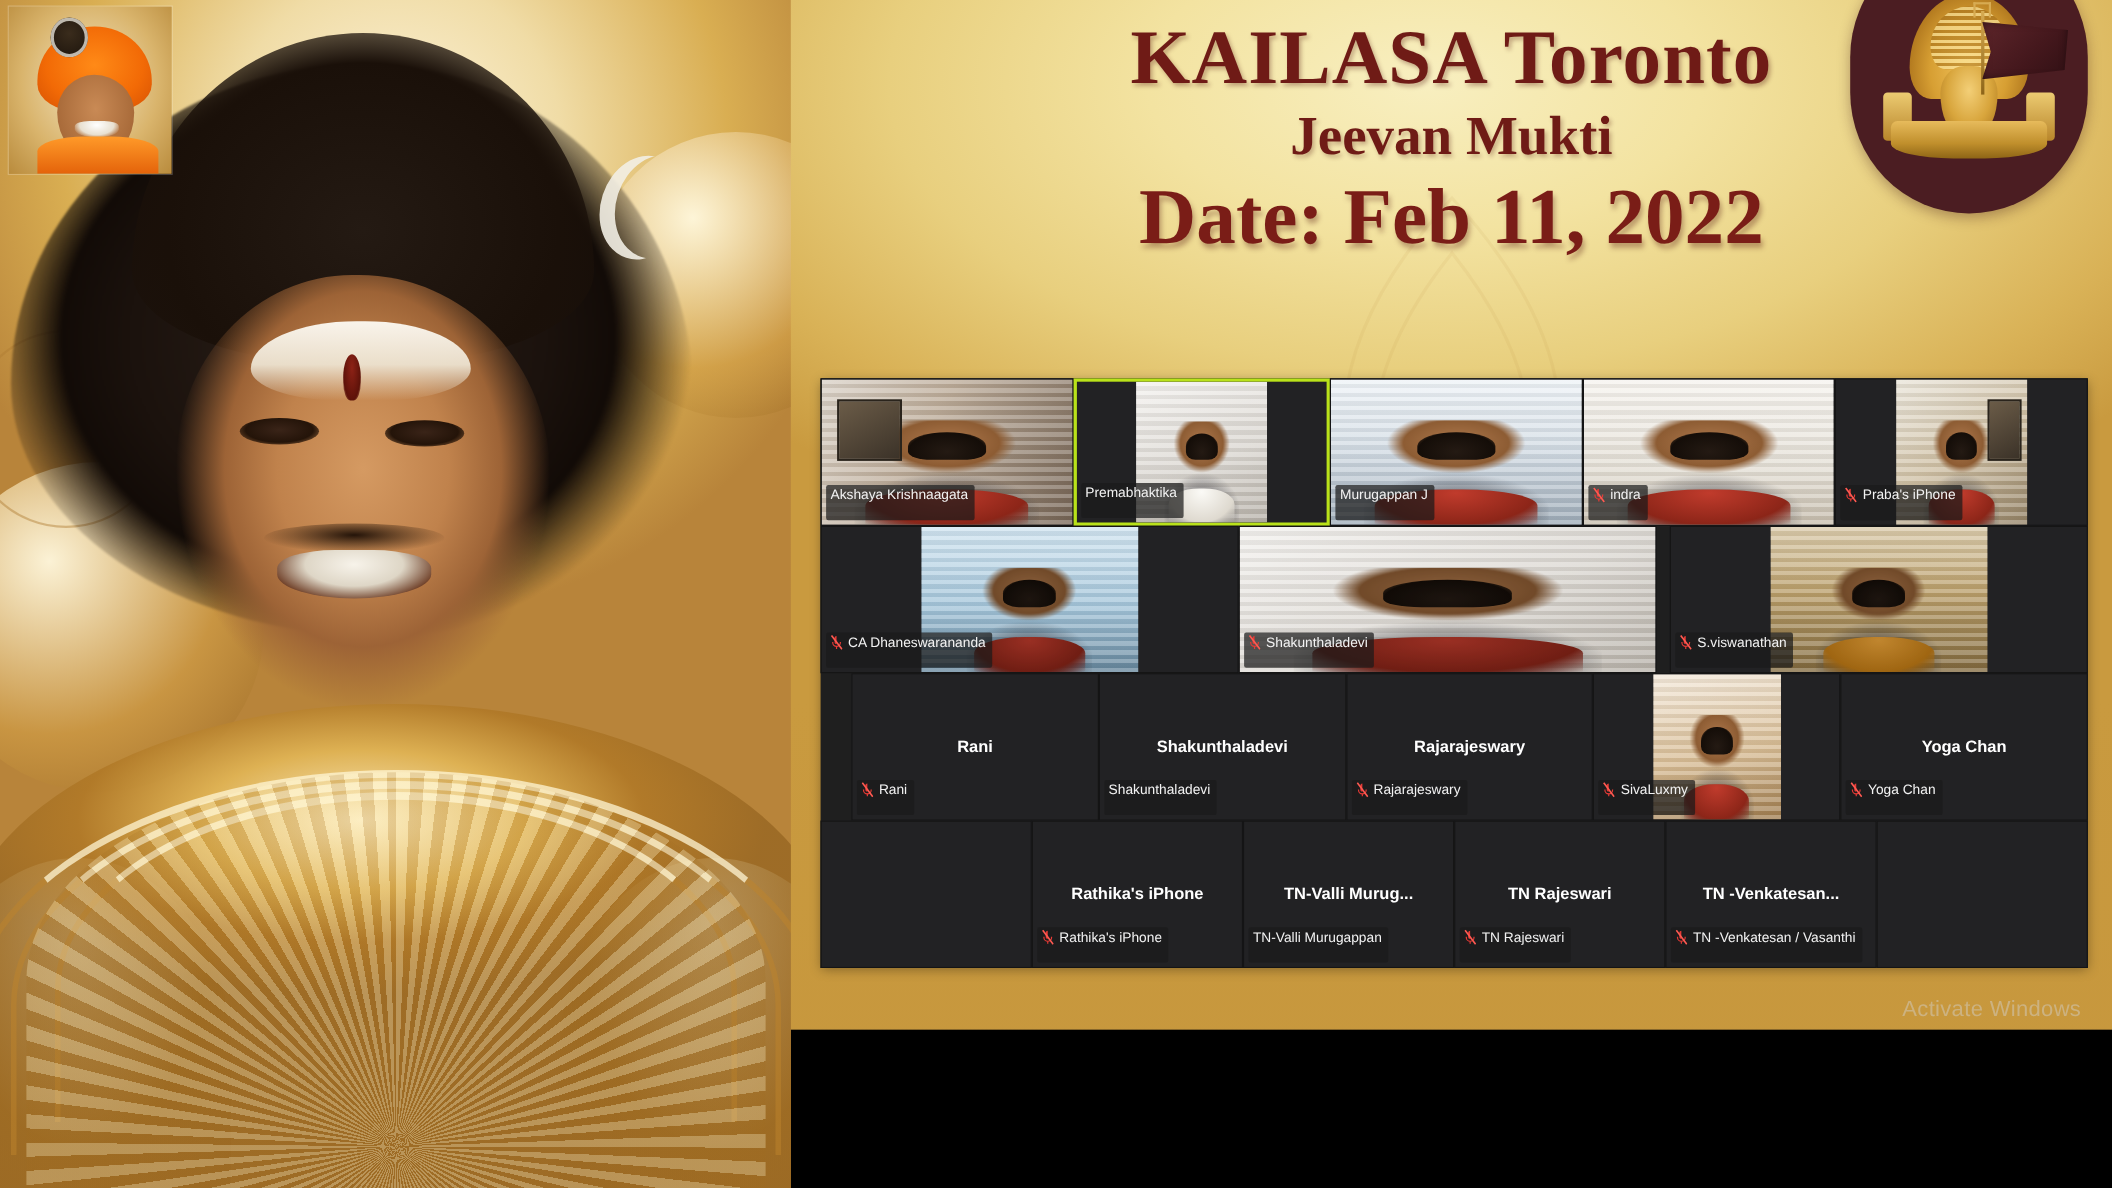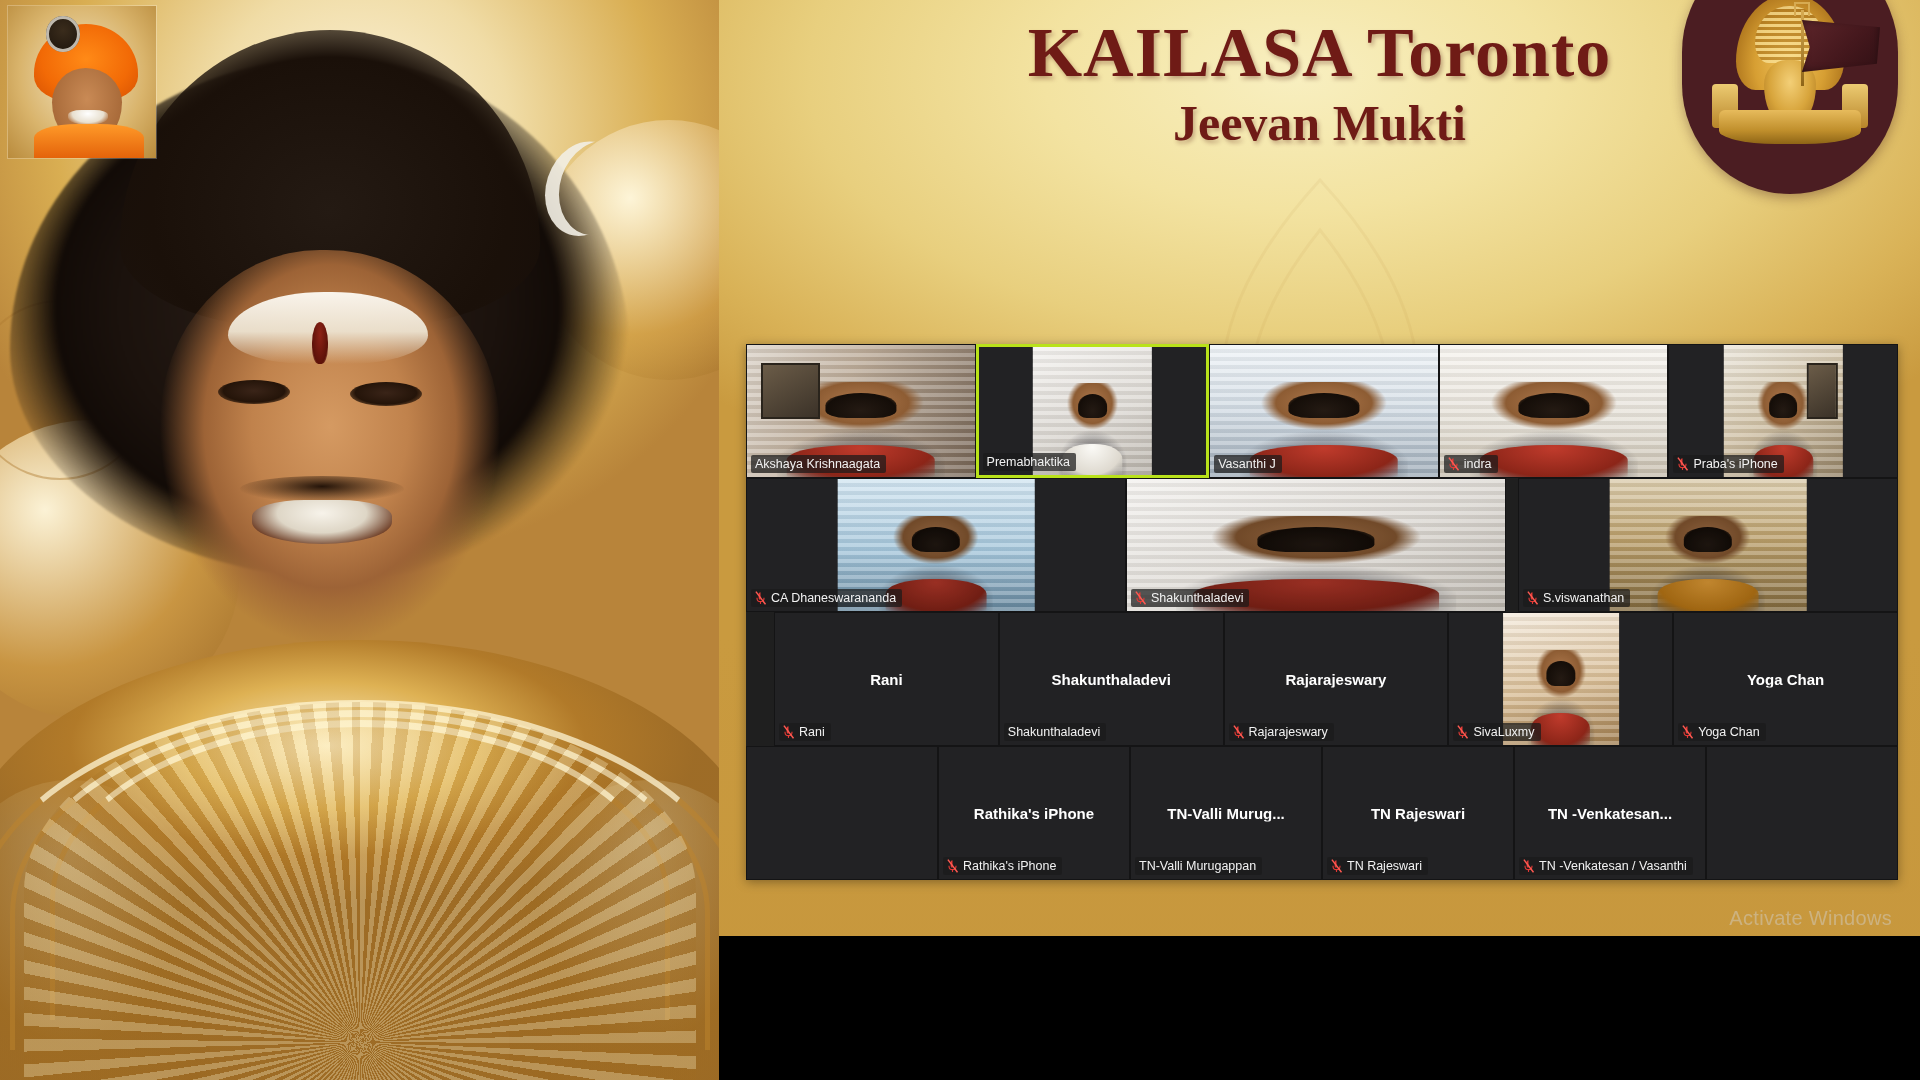--- a/index.html
+++ b/index.html
@@ -262,21 +262,21 @@
   .cam-center {
     position: absolute; top: 0; bottom: 0; left: 50%; transform: translateX(-50%);
     width: 52%;
   }
   .cam-full { position: absolute; inset: 0; }
 
   .name-plate {
     position: absolute; left: 4px; bottom: 4px;
     display: flex; align-items: center; gap: 5px;
     background: rgba(26,26,26,.72);
-    padding: 1px 6px 1px 4px;
+    padding: 1px 6px 15px 4px;
     border-radius: 2px;
     max-width: calc(100% - 10px);
   }
   .name-plate .np-text {
     color: #f2f2f2; font-size: 12.5px; line-height: 16px;
     white-space: nowrap; overflow: hidden; text-overflow: ellipsis;
     font-family: "Liberation Sans", sans-serif;
   }
   .mic-muted {
     width: 11px; height: 14px; flex: 0 0 11px; position: relative;
@@ -395,20 +395,21 @@
         <path d="M660 250 C560 250 460 330 410 430 C500 470 620 420 660 250 Z"></path>
         <path d="M120 430 C260 400 350 420 410 470 C330 540 190 530 120 430 Z"></path>
         <path d="M700 430 C560 400 470 420 410 470 C490 540 630 530 700 430 Z"></path>
         <circle cx="410" cy="470" r="58"></circle>
       </g>
     </svg>
 
     <div class="title-block">
       <div class="title-main">KAILASA Toronto</div>
       <div class="title-sub">Jeevan Mukti</div>
+      <div class="title-date">Date: Feb 11, 2022</div>
     </div>
 
     <div class="logo-badge">
       <div class="lb-arch"></div>
       <div class="lb-pillar l"></div>
       <div class="lb-pillar r"></div>
       <div class="lb-figure"></div>
       <div class="lb-base"></div>
       <div class="lb-trishul"></div>
       <div class="lb-pole"></div>
@@ -452,21 +453,21 @@
             <div class="tile-video">
               <div class="vid cam-full bg-c">
                 <div class="blinds"></div>
                 <div class="person wide">
                   <div class="hairtop"></div>
                   <div class="shawl"></div>
                 </div>
               </div>
             </div>
             <div class="name-plate">
-              <span class="np-text">Vasanthi J</span>
+              <span class="np-text">Murugappan J</span>
             </div>
           </div>
           <div class="tile" style="flex: 1 1 0px;">
             <div class="tile-video">
               <div class="vid cam-full bg-d">
                 <div class="blinds"></div>
                 <div class="person wide">
                   <div class="hairtop"></div>
                   <div class="shawl"></div>
                 </div>

